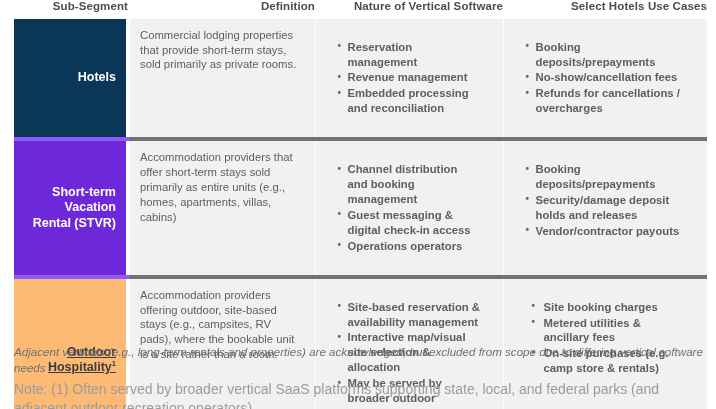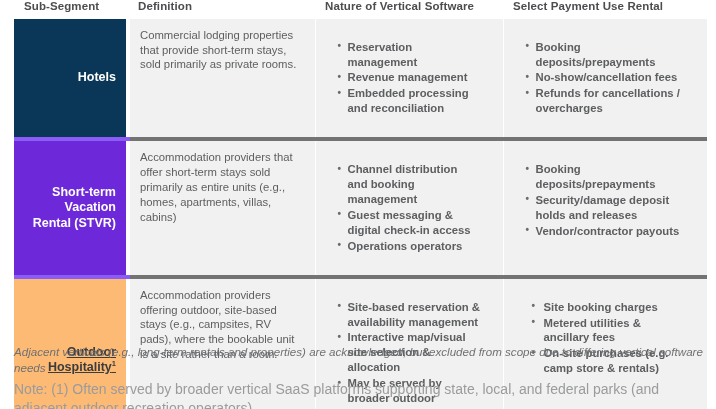--- a/index.html
+++ b/index.html
@@ -75,21 +75,21 @@
     width: 693px;
     table-layout: fixed;
   }
 
   table.matrix col.c-seg  { width: 114px; }
   table.matrix col.c-def  { width: 187px; }
   table.matrix col.c-nat  { width: 188px; }
   table.matrix col.c-pay  { width: 204px; }
 
   th.head {
-    text-align: left;
+    text-align: right;
     vertical-align: bottom;
     font-size: 11.5px;
     font-weight: 700;
     color: #4c4d4f;
     padding: 0 0 6px 0;
     letter-spacing: 0.1px;
     line-height: 1.1;
   }
   th.head.pad { padding-left: 10px; }
 
@@ -196,21 +196,21 @@
         <col class="c-seg">
           <col class="c-def">
           <col class="c-nat">
           <col class="c-pay">
       </colgroup>
       <thead>
         <tr>
           <th class="head pad">Sub-Segment</th>
           <th class="head pad">Definition</th>
           <th class="head pad">Nature of Vertical Software</th>
-          <th class="head pad">Select Payment Use Rental</th>
+          <th class="head pad">Select Hotels Use Cases</th>
         </tr>
       </thead>
       <tbody>
 
         <tr>
           <td class="seg navy">
             <span>Hotels</span>
           </td>
           <td class="cell">Commercial lodging properties that provide short-term stays, sold primarily as private rooms.</td>
           <td class="cell">

